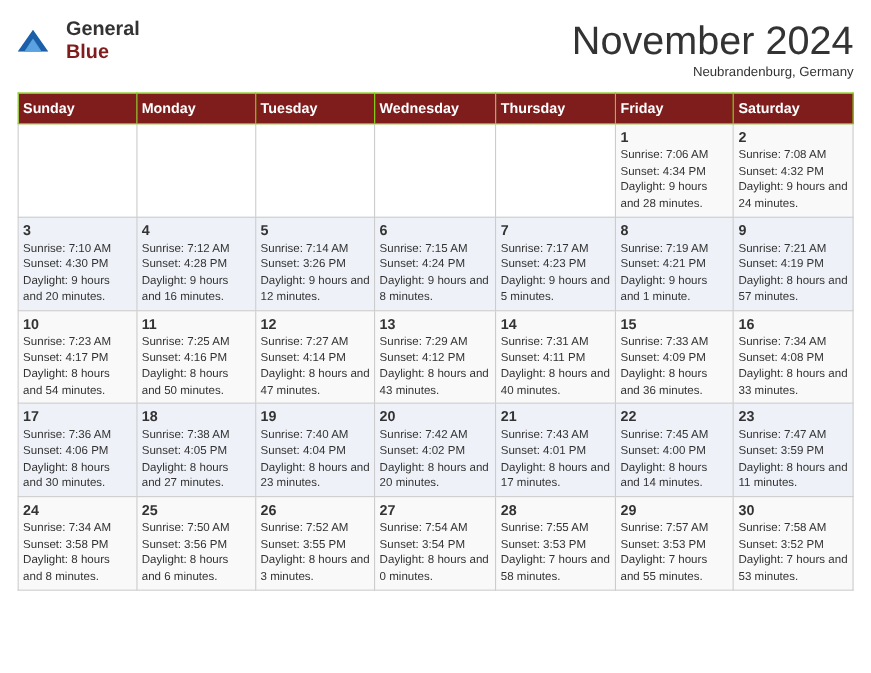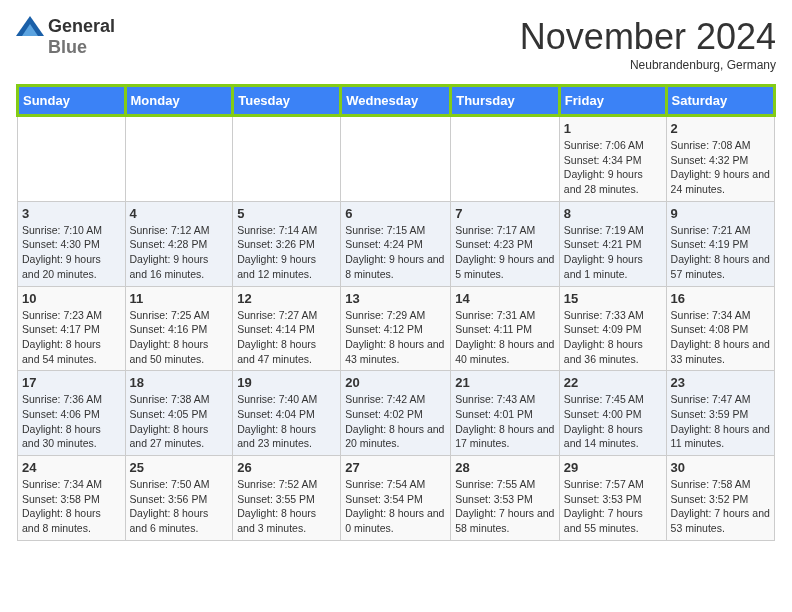--- a/index.html
+++ b/index.html
@@ -11,45 +11,45 @@
       padding: 16px;
     }
     .header-area {
       display: flex;
       justify-content: space-between;
       align-items: flex-start;
       margin-bottom: 12px;
     }
     .logo {
       display: flex;
-      align-items: flex-start;
-      gap: 4px;
+      align-items: center;
+      gap: 16px;
     }
     .logo-text-general { font-size: 18px; font-weight: bold; color: #333; }
-    .logo-text-blue { font-size: 18px; font-weight: bold; color: #737373; }
+    .logo-text-blue { font-size: 18px; font-weight: bold; color: #7f1d1d; }
     .logo-icon {
       width: 28px;
       height: 20px;
     }
     .title-area { text-align: right; }
     .month-title { font-size: 36px; color: #333; font-weight: normal; }
     .location-title { font-size: 12px; color: #333; }
     table {
       width: 100%;
       border-collapse: collapse;
       font-size: 11px;
     }
     thead tr th {
-      background: #3b82f6;
+      background: #7f1d1d;
       color: #fff;
       padding: 6px 4px;
       text-align: left;
       font-size: 13px;
       font-weight: bold;
-      border: 3px solid #84cc16;
+      border: 1px solid #84cc16;
     }
     tbody tr td {
       border: 1px solid #ccc;
       vertical-align: top;
       padding: 4px;
       height: 80px;
       width: 113px;
     }
     tbody tr:nth-child(odd) td {
       background: #f9f9f9;

